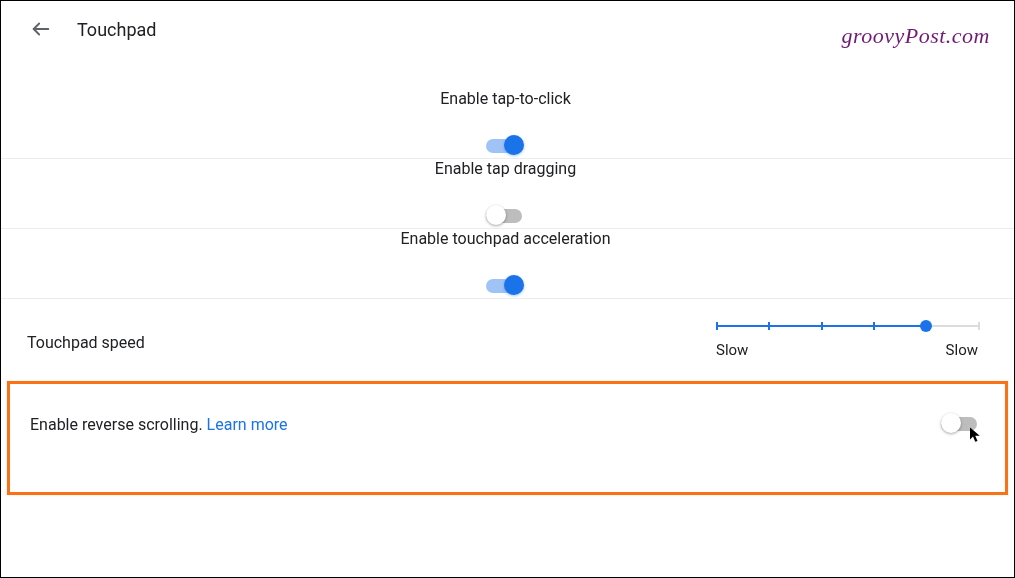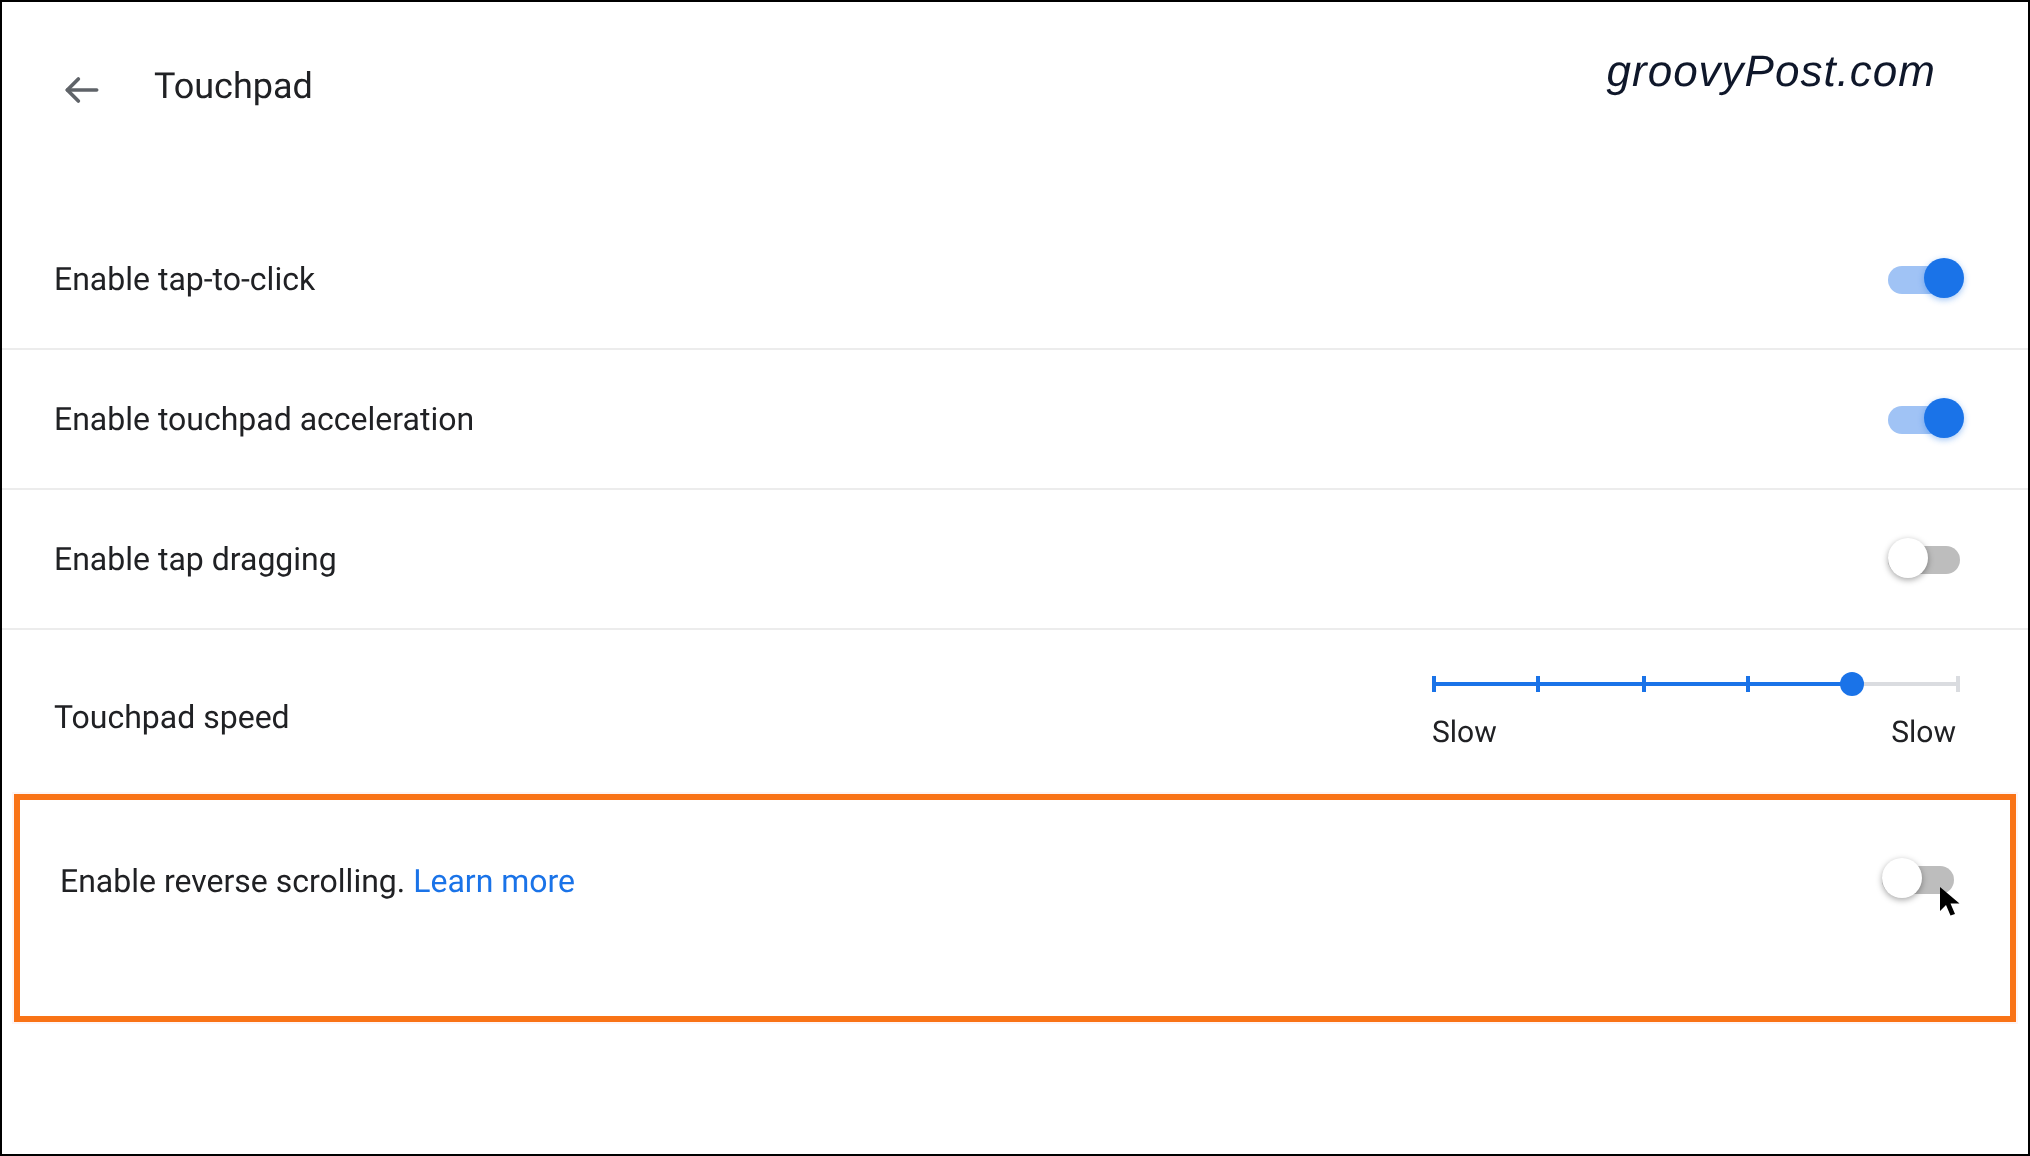--- a/index.html
+++ b/index.html
@@ -8,59 +8,60 @@
     font-family: Roboto, "Segoe UI", Arial, sans-serif;
     background: #fff;
     color: #202124;
     width: 1015px;
     height: 578px;
     position: relative;
     border: 1px solid #000;
   }
   .header {
     display: flex;
-    align-items: flex-start;
-    padding: 32px 24px 8px 28px;
+    align-items: center;
+    padding: 16px 24px 8px 28px;
   }
   .back-icon {
     width: 24px;
     height: 24px;
     display: flex;
     align-items: center;
     justify-content: center;
     color: #5f6368;
     cursor: pointer;
     margin-right: 24px;
   }
   .back-icon svg { width: 22px; height: 22px; }
   .page-title {
     font-size: 18px;
     color: #202124;
     font-weight: 400;
   }
   .watermark {
     position: absolute;
     top: 22px;
-    right: 46px;
-    font-family: Liberation Sans, sans-serif;
+    right: 24px;
+    font-family: Liberation Serif, serif;
     font-style: italic;
     font-size: 22px;
-    color: #0f172a;
+    color: #701a75;
     letter-spacing: 0.5px;
   }
   .content {
     padding-top: 40px;
   }
   .row {
     display: flex;
     align-items: center;
     justify-content: space-between;
     min-height: 70px;
     padding: 0 30px 0 26px;
     border-bottom: 1px solid #ececec;
+    flex-direction: column;
   }
   .row-label {
     font-size: 16px;
     color: #202124;
   }
 
   
   .toggle {
     position: relative;
     width: 40px;
@@ -177,30 +178,30 @@
 
   <div class="row">
     <div class="row-label">Enable tap-to-click</div>
     <div class="toggle on">
       <div class="track"></div>
         <div class="knob"></div>
     </div>
   </div>
 
   <div class="row">
+    <div class="row-label">Enable tap dragging</div>
+    <div class="toggle">
+      <div class="track"></div>
+        <div class="knob"></div>
+    </div>
+  </div>
+
+  <div class="row">
     <div class="row-label">Enable touchpad acceleration</div>
     <div class="toggle on">
-      <div class="track"></div>
-        <div class="knob"></div>
-    </div>
-  </div>
-
-  <div class="row">
-    <div class="row-label">Enable tap dragging</div>
-    <div class="toggle">
       <div class="track"></div>
         <div class="knob"></div>
     </div>
   </div>
 
   <div class="slider-row">
     <div class="row-label">Touchpad speed</div>
     <div class="slider-wrap">
       <div class="slider-track">
         <div class="slider-tick" style="left:0%"></div>

